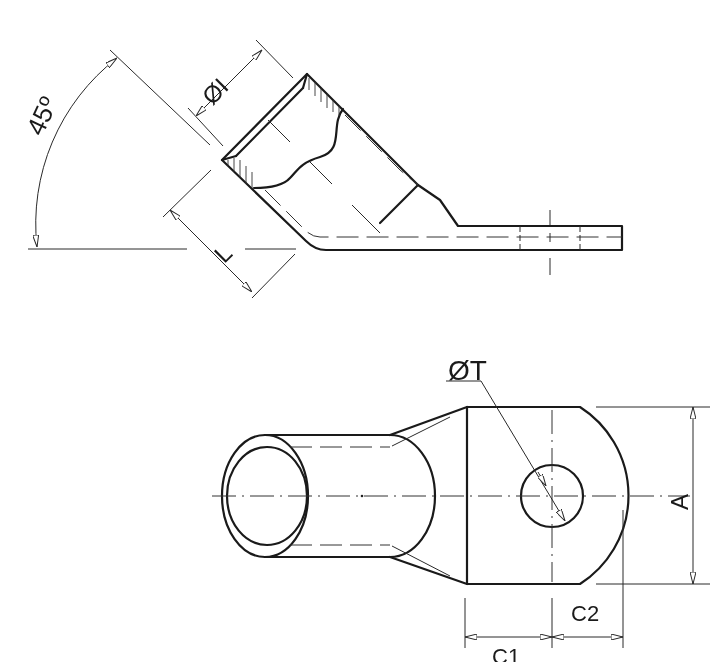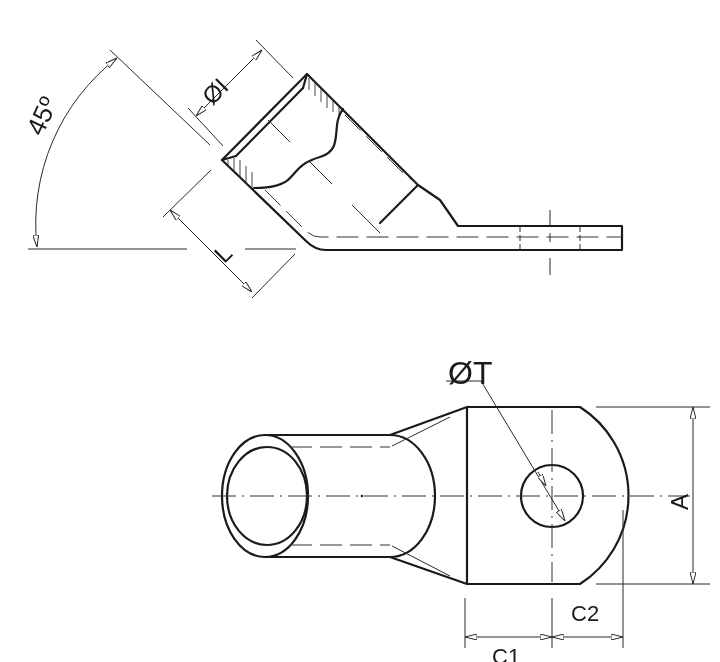--- a/index.html
+++ b/index.html
@@ -112,17 +112,17 @@
     <line x1="552" y1="598" x2="552" y2="648" class="thin"></line>
     <line x1="623" y1="510" x2="623" y2="648" class="thin"></line>
     <line x1="465" y1="637" x2="552" y2="637" class="thin" marker-start="url(#arr)" marker-end="url(#arr)"></line>
     <line x1="552" y1="637" x2="623" y2="637" class="thin" marker-start="url(#arr)" marker-end="url(#arr)"></line>
   </g>
 </svg>
 
   <div class="lbl" style="left:22px; top:128px; transform: rotate(-65deg); transform-origin: left top; font-size:26px;">45º</div>
   <div class="lbl" style="left:198px; top:92px; transform: rotate(-45deg); transform-origin: left top; font-size:24px;">ØI</div>
   <div class="lbl" style="left:210px; top:250px; transform: rotate(-45deg); transform-origin: left top; font-size:24px;">L</div>
-  <div class="lbl" style="left:448px; top:357px; font-size:32px;">ØT</div>
+  <div class="lbl" style="left:448px; top:357px; font-size:28px;">ØT</div>
   <div class="lbl" style="left:668px; top:510px; transform: rotate(-90deg); transform-origin: left top; font-size:24px;">A</div>
   <div class="lbl" style="left:492px; top:646px; font-size:22px;">C1</div>
   <div class="lbl" style="left:571px; top:603px; font-size:22px;">C2</div>
 </div>
 
 </body></html>

